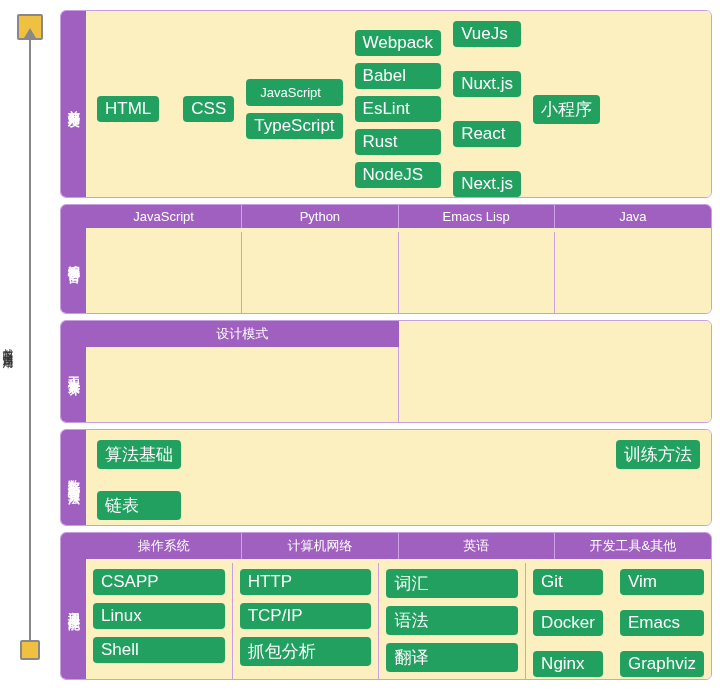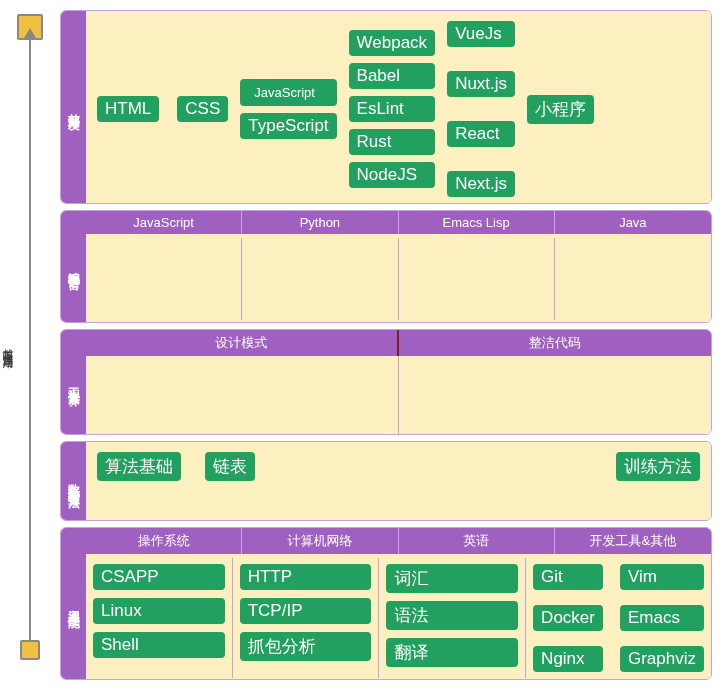--- a/index.html
+++ b/index.html
@@ -229,21 +229,21 @@
     <div class="axis-arrow-bottom"></div>
   </div>
 
   <div class="right-content">
 
     <div class="section-with-header">
       <div class="section-label">前端开发</div>
       <div class="full-section-body">
         <div style="display:flex; flex-direction:row; align-items:center; padding:8px; gap:6px;">
 
-          <div style="display:flex; flex-direction:row; gap:12px; align-items:center;">
+          <div style="display:flex; flex-direction:row; gap:18px; align-items:center;">
             <span class="tag">HTML</span>
             <span class="tag">CSS</span>
           </div>
 
           <div style="display:flex; flex-direction:column; gap:3px;">
             <span class="tag" style="font-size:13px; padding:6px 14px;">JavaScript</span>
             <span class="tag">TypeScript</span>
           </div>
 
           <div style="display:flex; flex-direction:column; gap:3px;">
@@ -284,34 +284,33 @@
           <div class="lang-body-col"></div>
         </div>
       </div>
     </div>
 
     <div class="section-with-header">
       <div class="section-label">工程素养</div>
       <div class="full-section-body">
         <div class="two-col-purple">
           <div class="purple-bar">设计模式</div>
-          <div class="purple-bar">整洁代码</div>
         </div>
         <div style="display:grid; grid-template-columns:1fr 1fr; min-height:80px;">
           <div style="border-right:1.5px solid #c8a0e0; min-height:80px;"></div>
           <div style="min-height:80px;"></div>
         </div>
       </div>
     </div>
 
     <div class="section-with-header">
       <div class="section-label">数据结构与算法</div>
       <div class="full-section-body">
         <div style="display:flex; flex-direction:row; justify-content:space-between; align-items:flex-start; padding:8px; min-height:80px;">
-          <div style="display:flex; gap:18px;">
+          <div style="display:flex; flex-direction:column; gap:18px;">
             <span class="tag">算法基础</span>
             <span class="tag">链表</span>
           </div>
           <div>
             <span class="tag">训练方法</span>
           </div>
         </div>
       </div>
     </div>
 

